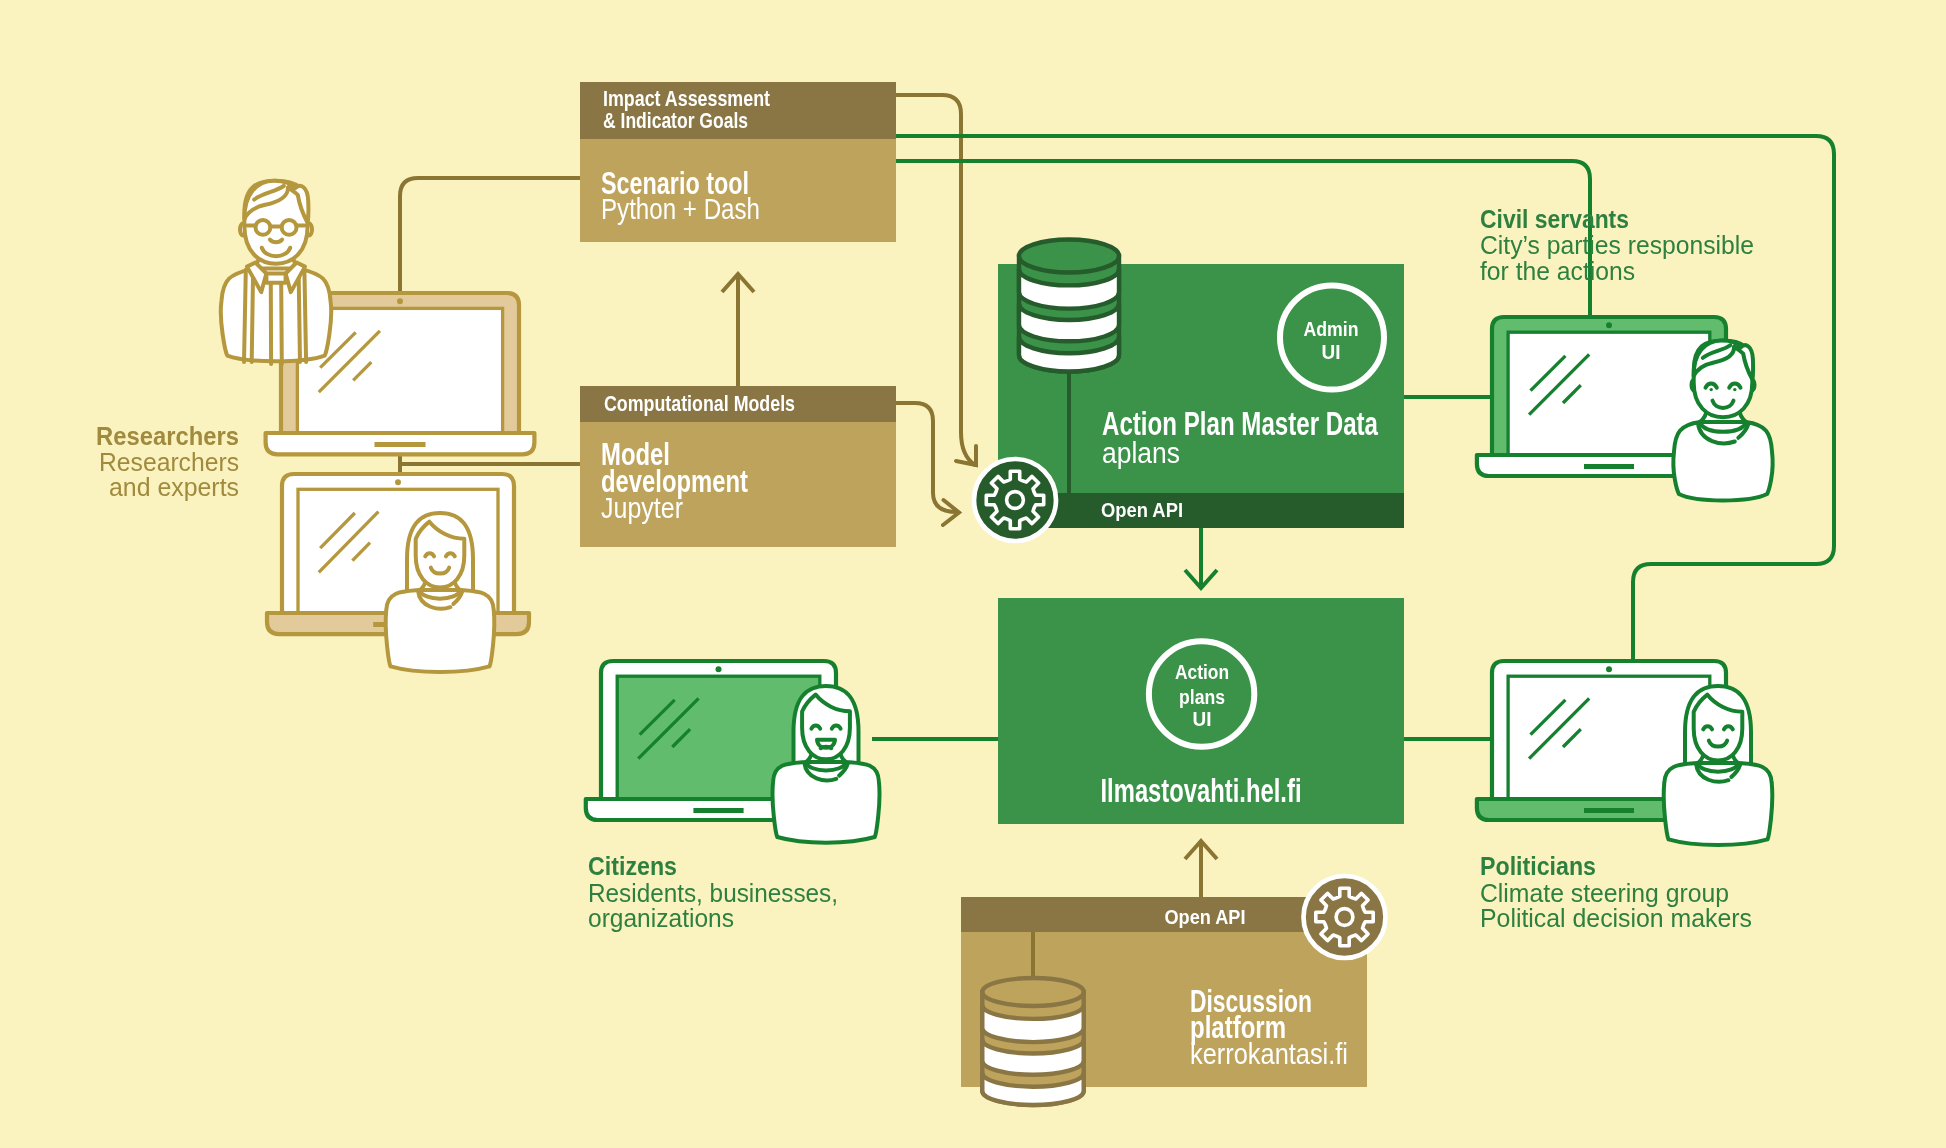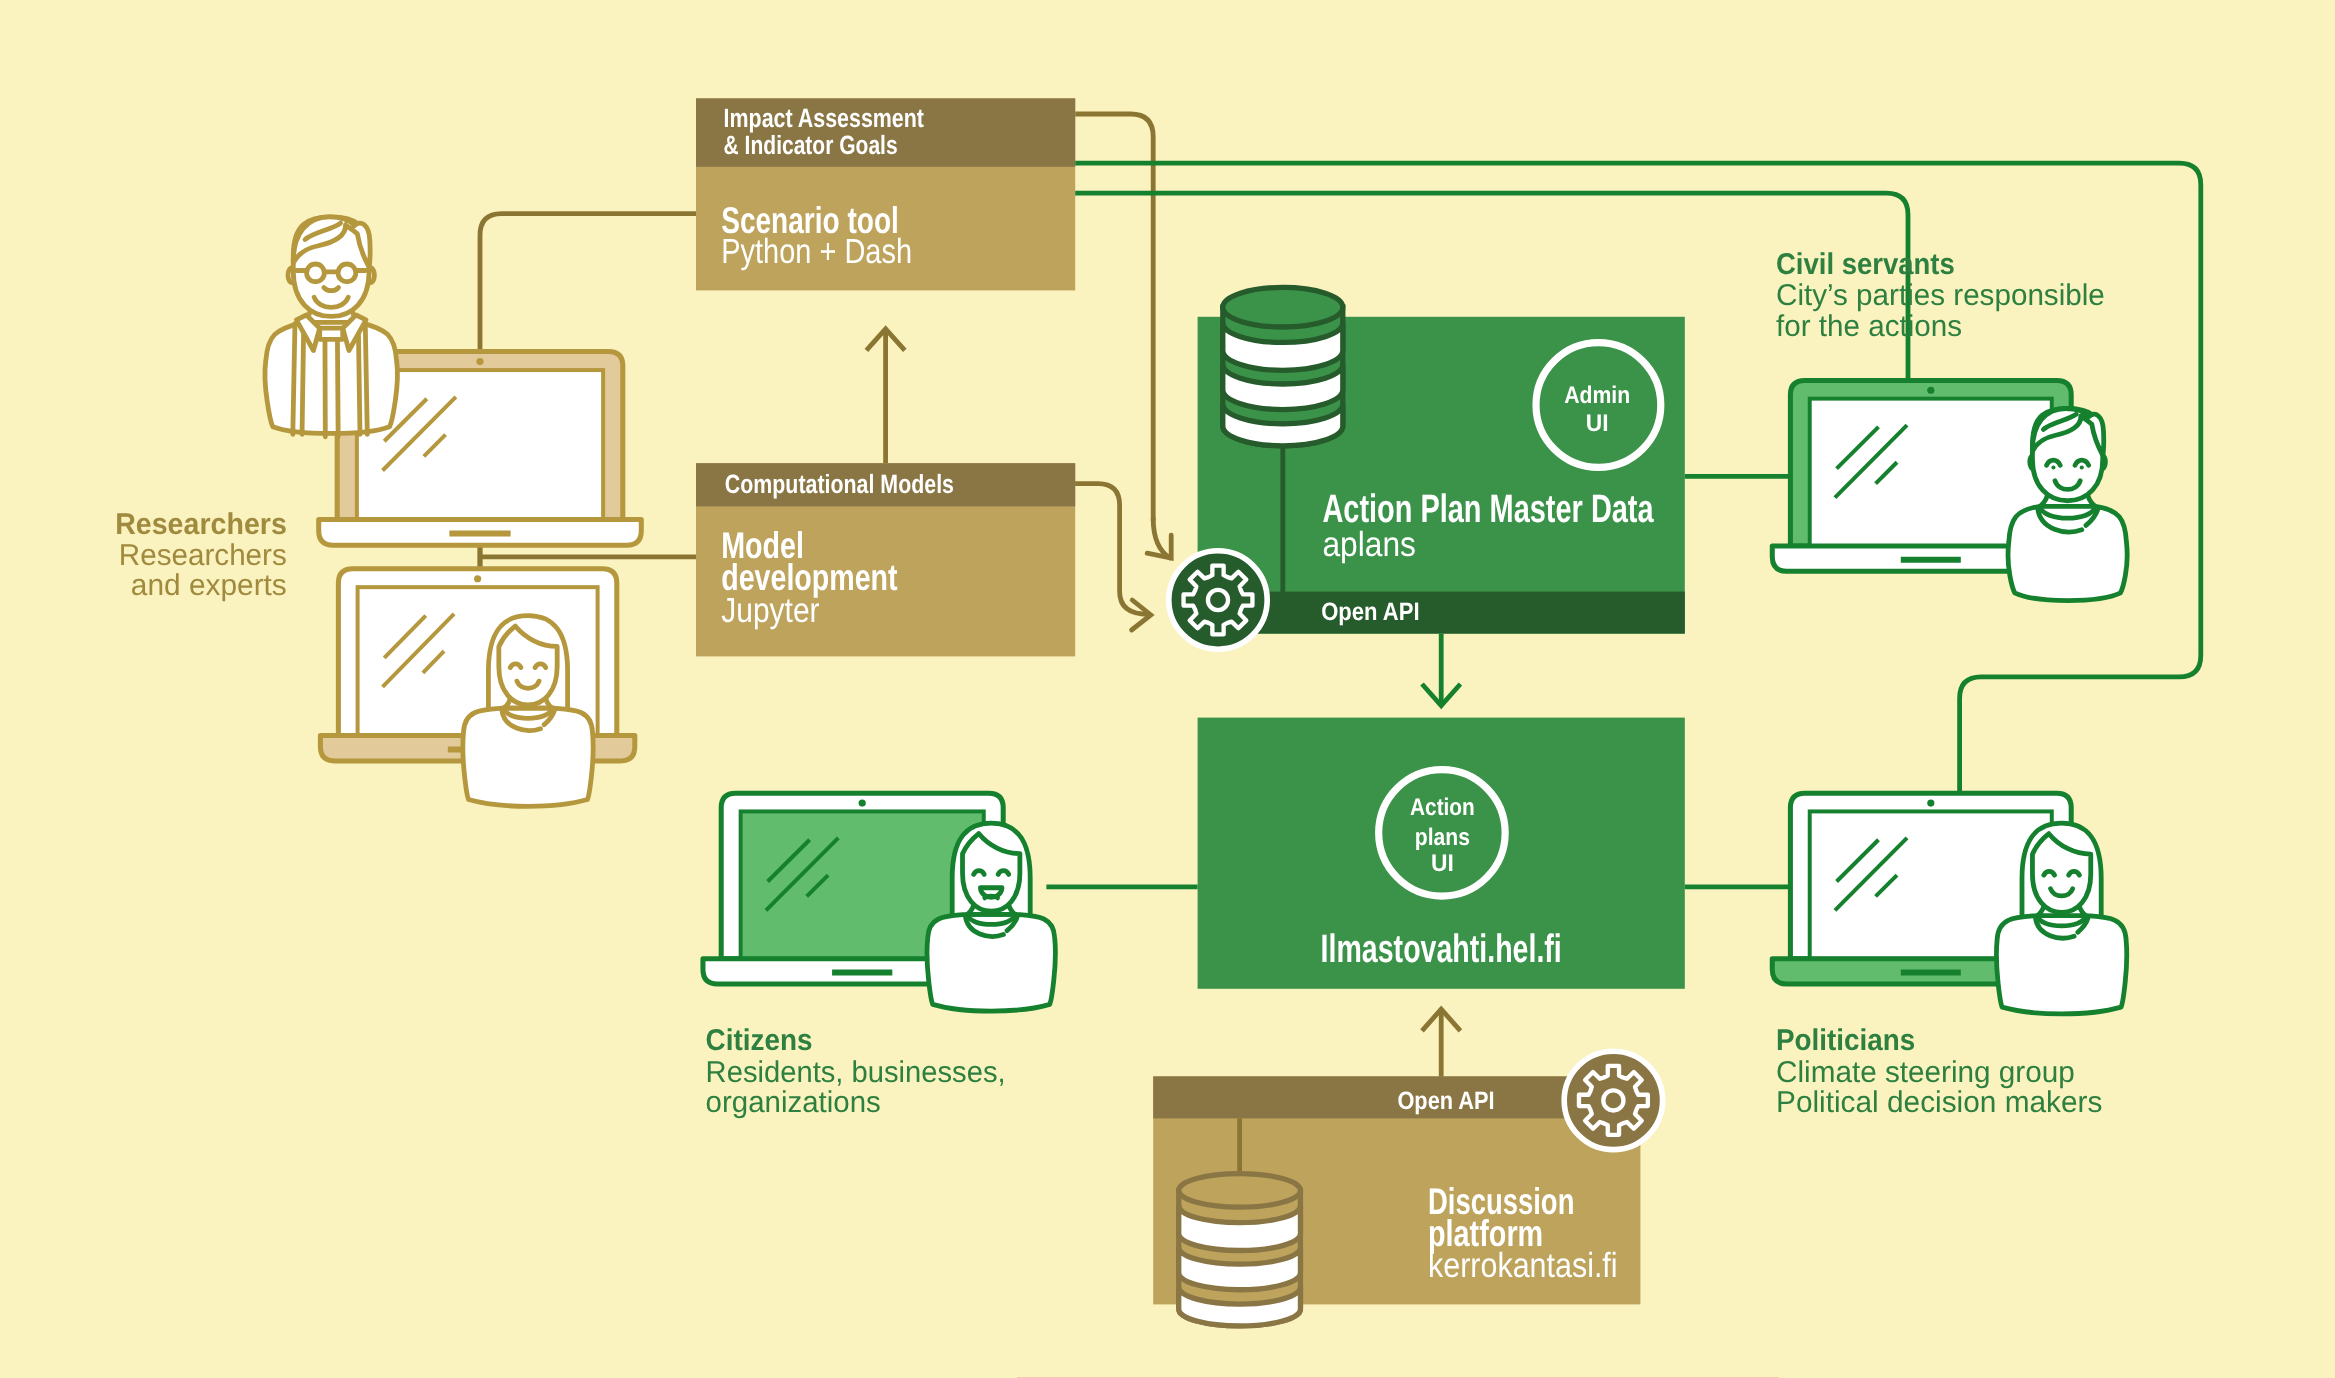--- a/index.html
+++ b/index.html
@@ -1,18 +1,18 @@
 <!DOCTYPE html>
 <html><head>
 <meta charset="utf-8">
 <title>Ilmastovahti architecture diagram</title>
 <style>
   html,body{margin:0;padding:0;background:#FAF2BF;}
   body{width:1946px;height:1148px;overflow:hidden;font-family:"Liberation Sans",sans-serif;}
-  #stage{position:relative;width:1672px;height:1148px;background:#ec4899;}
+  #stage{position:relative;width:1672px;height:1148px;background:#7dd3fc;}
   svg#scene{position:absolute;left:0;top:0;width:1946px;height:1148px;display:block;}
   text{font-family:"Liberation Sans",sans-serif;white-space:pre;}
   .hdr{font-size:22px;font-weight:bold;fill:#fff;}
   .ttl{font-size:31px;font-weight:bold;fill:#fff;}
   .sub{font-size:29px;font-weight:normal;fill:#fff;}
   .badge{font-size:20px;font-weight:bold;fill:#fff;}
   .foot{font-size:21px;font-weight:bold;fill:#fff;}
   .gtitle{font-size:33px;font-weight:bold;fill:#fff;}
   .atitle{font-size:25px;font-weight:bold;}
   .adesc{font-size:25px;font-weight:normal;}

